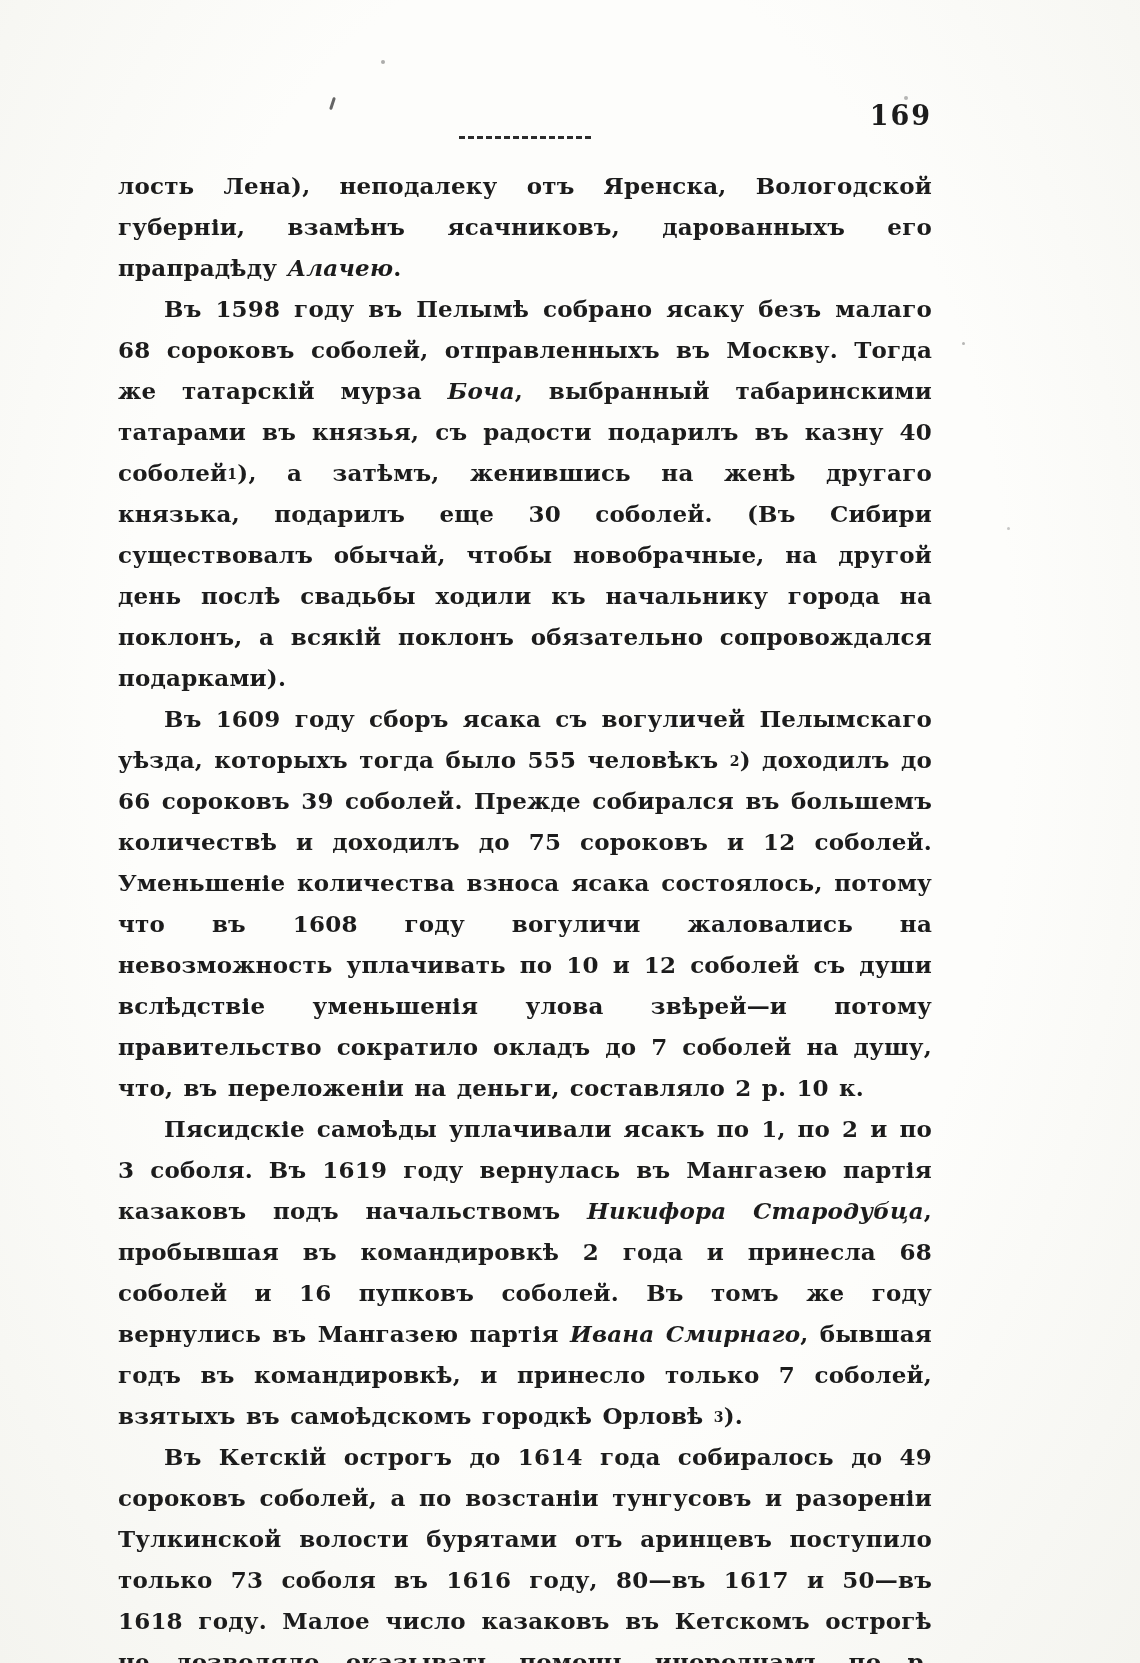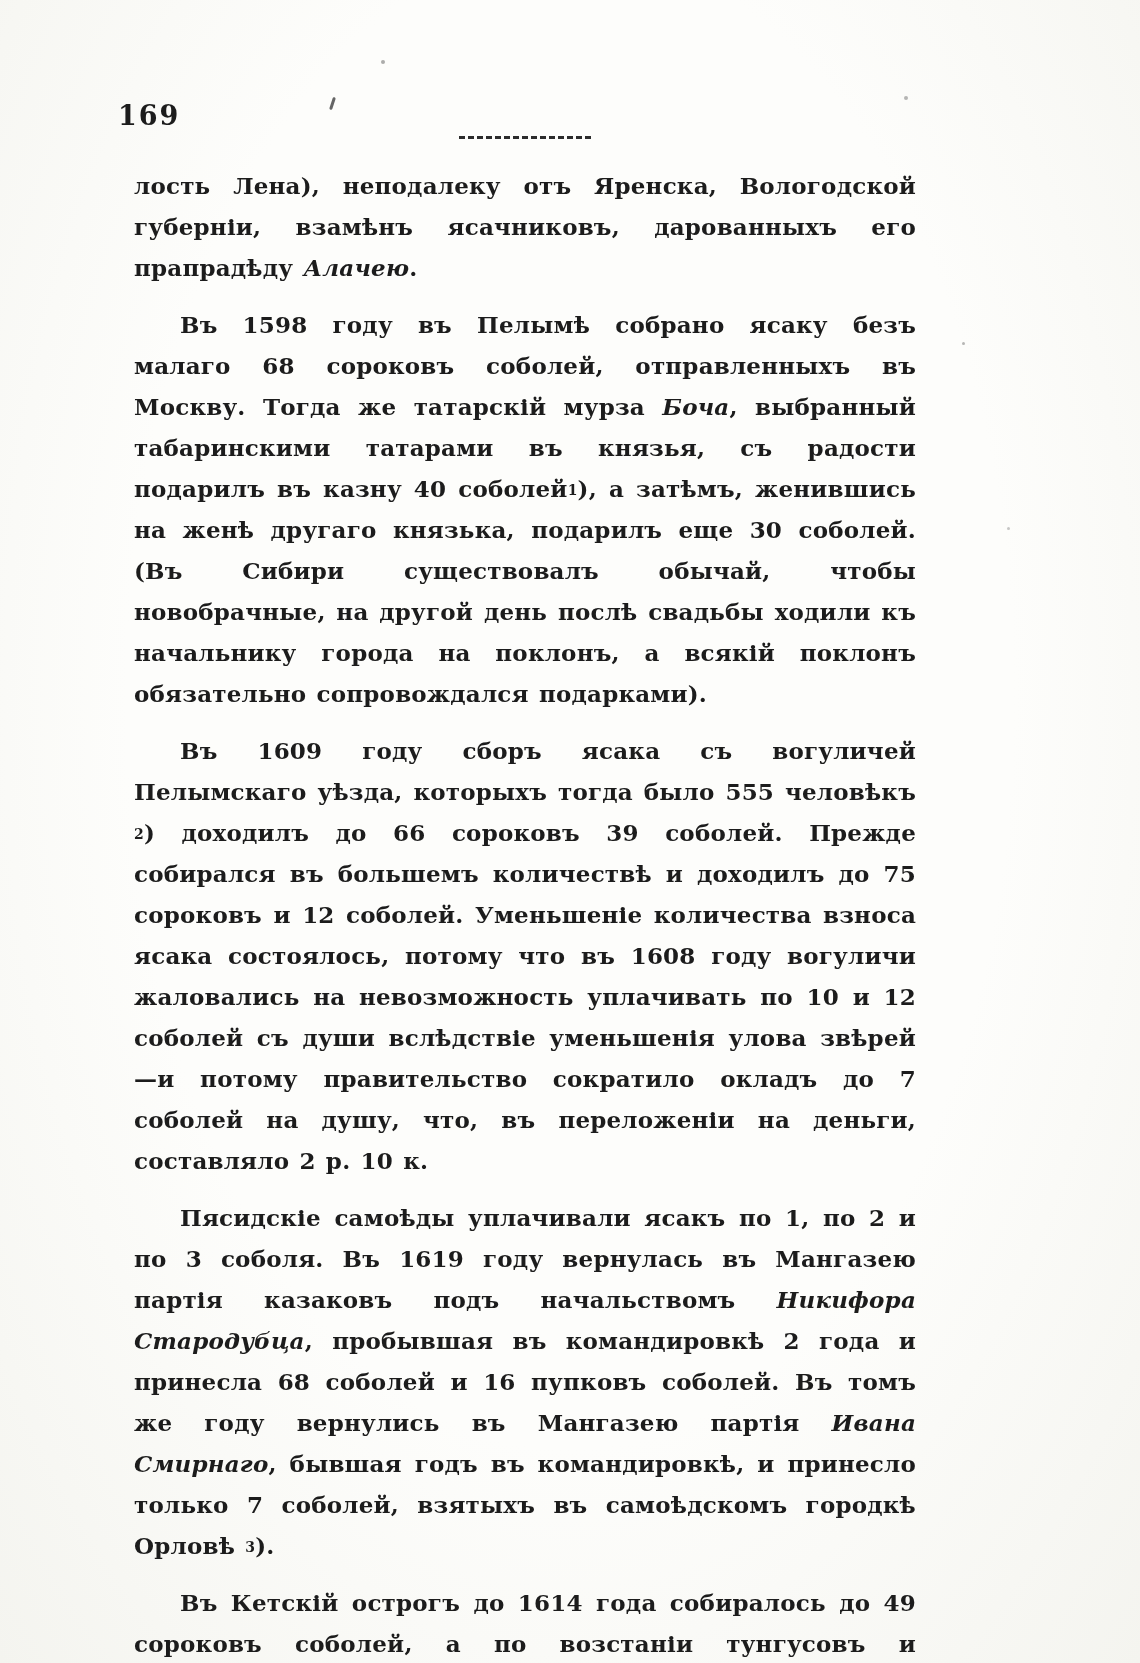--- a/index.html
+++ b/index.html
@@ -19,21 +19,21 @@
     color:var(--ink);
     overflow:hidden;
   }
   .inner{
     margin-left:118px;
     width:814px;
   }
   
   .page-header{
     padding-top:102px;
-    text-align:left;
+    text-align:right;
   }
   .page-number{
     display:inline-block;
     font-size:27px;
     font-weight:bold;
     letter-spacing:2px;
     line-height:1;
   }
   .page-number-rule{
     width:132px;
@@ -44,21 +44,21 @@
   
   .text-block{
     margin-top:26px;
     font-size:23px;
     line-height:41px;
     font-weight:bold;
     text-align:justify;
     letter-spacing:0.2px;
     word-spacing:2px;
   }
-  .para{margin:16px;}
+  .para{margin:0;}
   .para.indent{text-indent:46px;}
   .italic{font-style:italic;}
   .text-block sup{
     font-size:14px;
     font-weight:bold;
     line-height:0;
     vertical-align:2px;
   }
   
   .artifact{position:absolute;background:#4a4a4a;border-radius:50%;}

